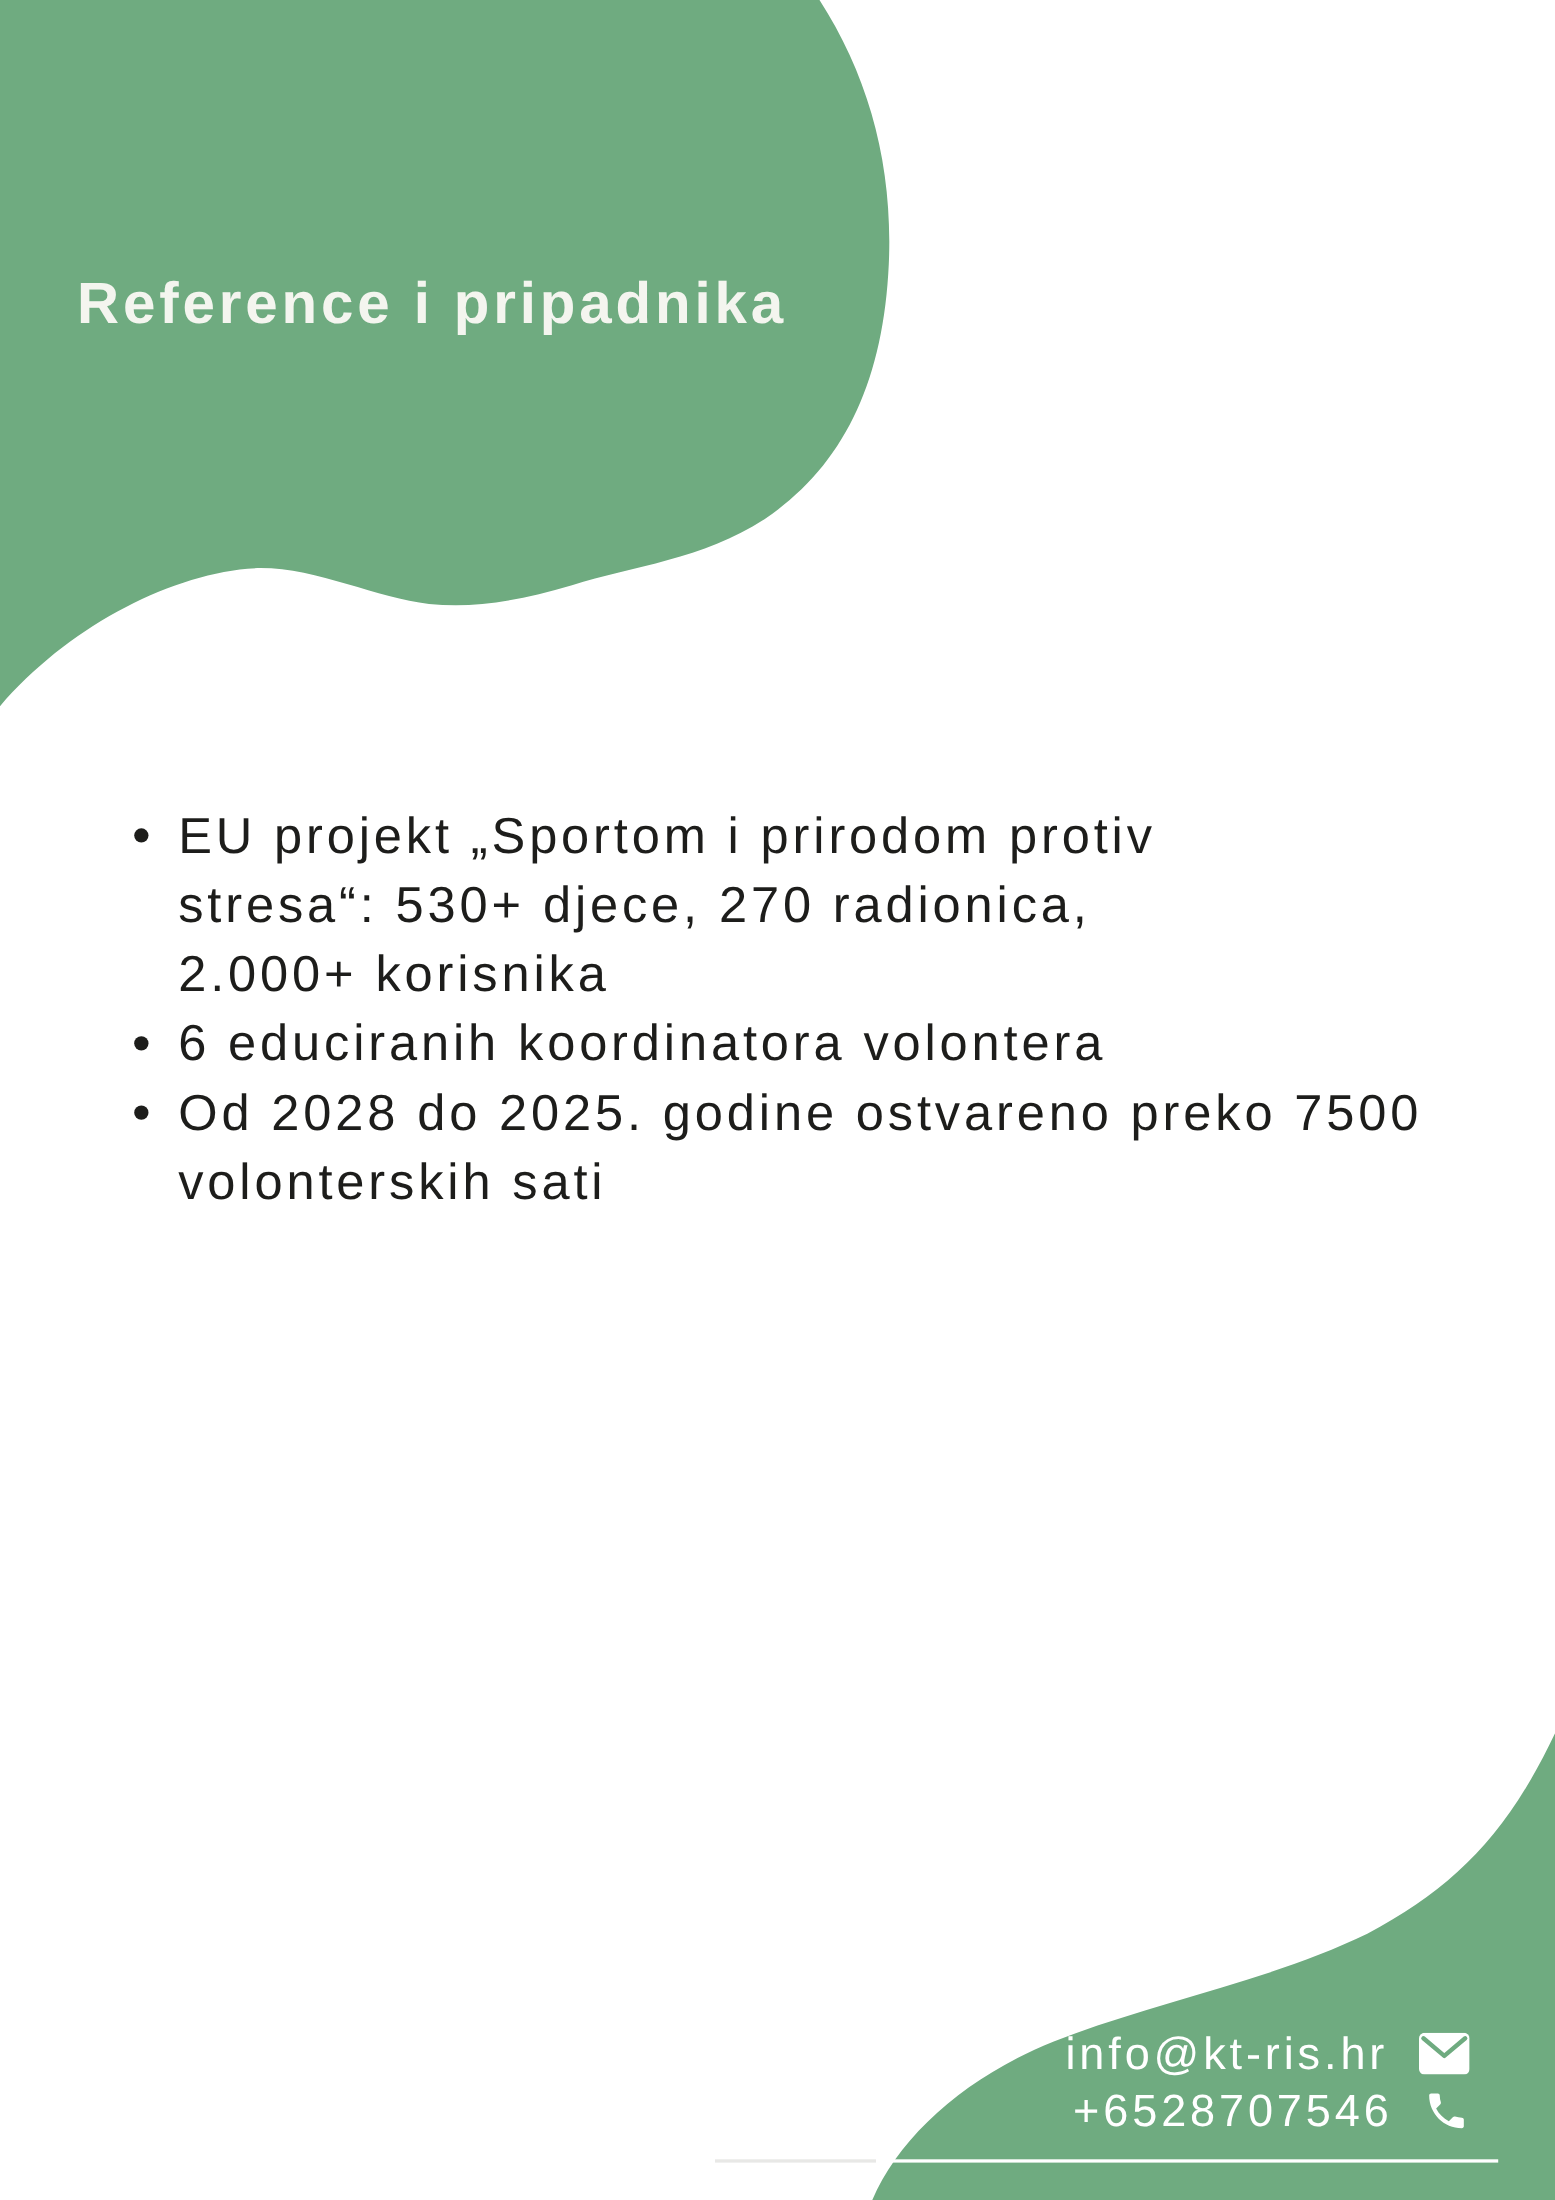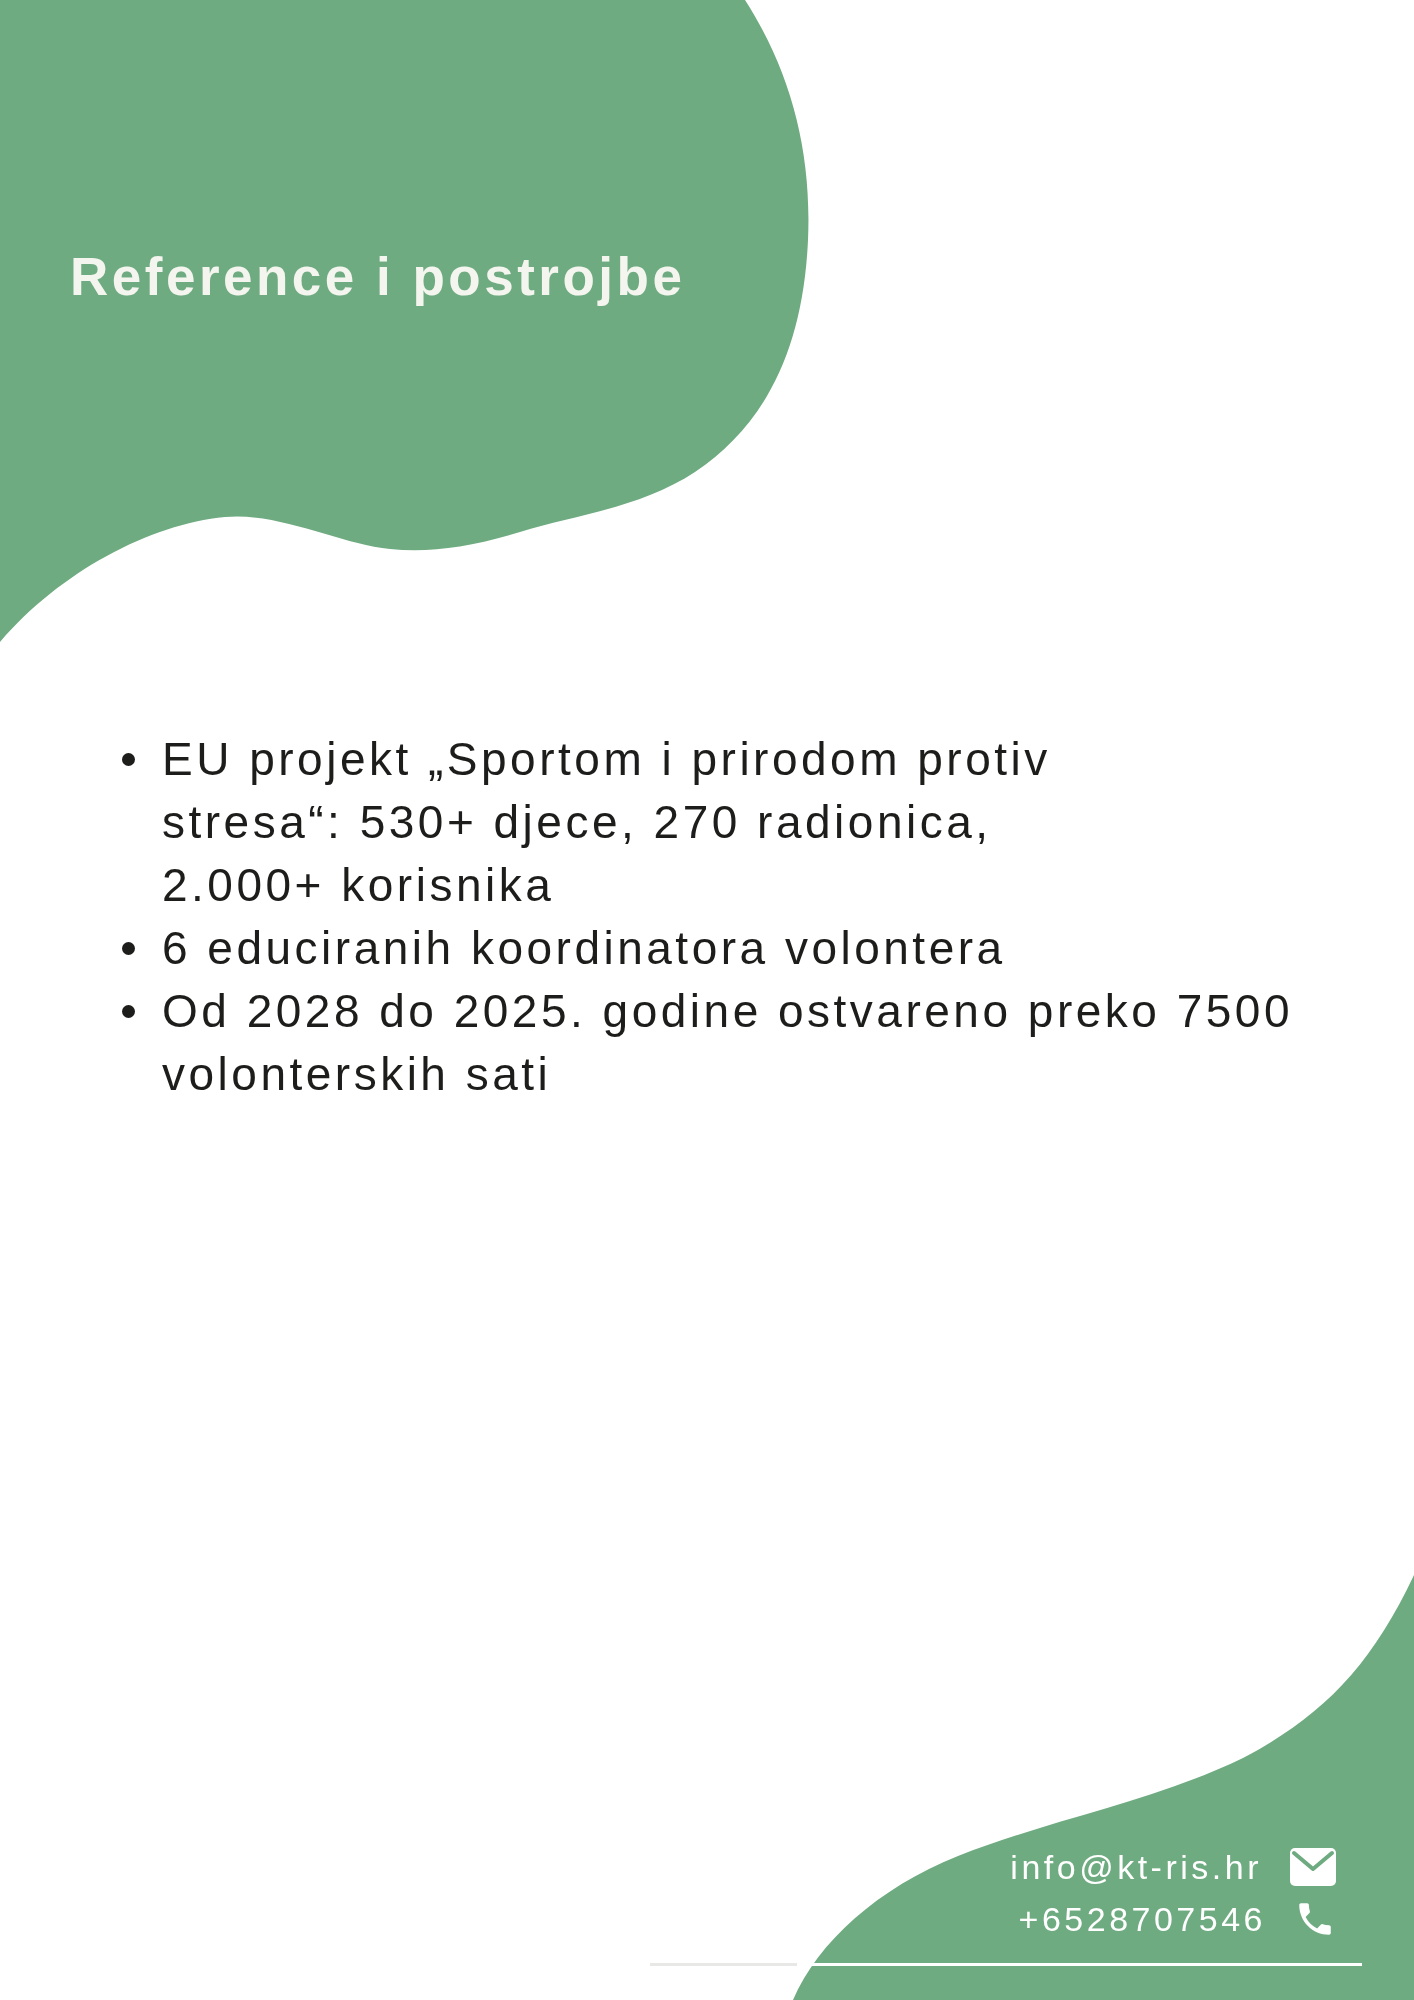--- a/index.html
+++ b/index.html
@@ -75,21 +75,21 @@
     gap: 8px;
   }
   .contact-row {
     display: flex;
     align-items: center;
     gap: 28px;
     height: 44px;
   }
   .contact-row .label {
     color: #ffffff;
-    font-size: 34px;
+    font-size: 41px;
     letter-spacing: 3.5px;
     white-space: nowrap;
   }
   .icon-box { display: flex; align-items: center; justify-content: center; }
   .flap { stroke: var(--green, #6FAB80); }
 </style>
 </head>
 <body>
 
 <div class="page">
@@ -105,21 +105,21 @@
   </svg>
 
   <svg class="blob-svg" viewBox="0 0 1414 2000" aria-hidden="true">
     <path class="blob" d="M 1414,1575
       C 1370,1668 1322,1716 1243,1758
       C 1152,1802 1048,1820 958,1856
       C 878,1888 818,1942 793,2000
       L 1414,2000 Z"></path>
   </svg>
 
-  <h1 class="page-title">Reference i postrojbe</h1>
+  <h1 class="page-title">Reference i pripadnika</h1>
 
   <ul class="bullet-list">
 
       <li>
         <span class="dot"></span>
         <span class="bullet-text">EU projekt „Sportom i prirodom protiv
 stresa“: 530+ djece, 270 radionica,
 2.000+ korisnika</span>
       </li>
 

